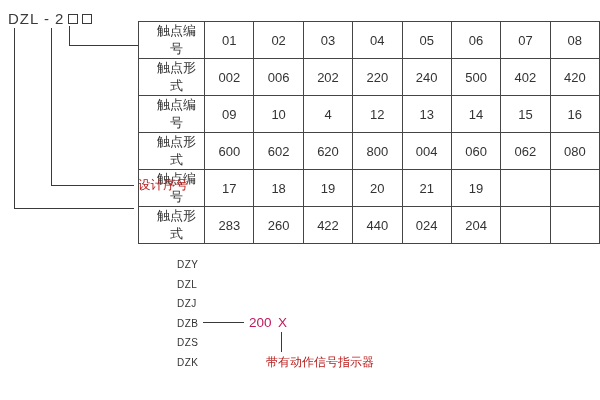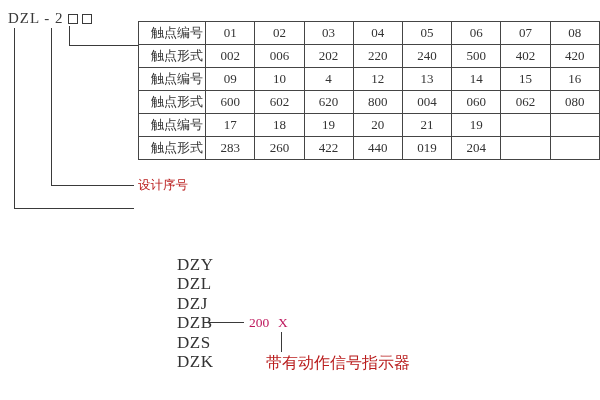--- a/index.html
+++ b/index.html
@@ -1,19 +1,19 @@
 <!DOCTYPE html>
 <html><head>
 <meta charset="utf-8">
 <style>
   * { margin:0; padding:0; box-sizing:border-box; }
   html,body { background:#ffffff; }
   .canvas {
     position:relative; width:600px; height:400px; background:#ffffff;
-    font-family:Liberation Serif, serif;
+    font-family:Liberation Sans, sans-serif;
     color:#3a3a3a; overflow:hidden;
   }
   .model {
     position:absolute; left:8px; top:10px; font-size:15px;
     letter-spacing:1px; white-space:nowrap; display:flex; align-items:center;
   }
   .model .box {
     display:inline-block; width:10px; height:10px;
     border:1.4px solid #3a3a3a; margin-left:4px; background:#fff;
   }
@@ -24,21 +24,21 @@
     position:absolute; left:138px; top:21px;
     border-collapse:collapse; table-layout:fixed;
   }
   table.contacts td {
     border:1px solid #454545; height:23px; text-align:center;
     font-size:13px; color:#333; padding:0 2px; overflow:hidden;
   }
   table.contacts td.hdr { width:84px;padding-left:12px; }
   table.contacts td.val { width:60px; }
   .label { position:absolute; font-size:12.5px; line-height:15px; white-space:nowrap; color:#b91c1c; }
-  .series { position:absolute; left:177px; top:255px; font-size:17px; color:#333; }
+  .series { position:absolute; left:177px; top:255px; font-size:10px; color:#333; }
   .series-item { height:19.5px; display:flex; align-items:center; letter-spacing:0.5px; }
   .code200 { position:absolute; font-size:13.5px; color:#be185d; white-space:nowrap; }
 </style>
 </head>
 <body>
 
 <div class="canvas">
 
   <div class="model">
     <span>DZL - 2</span>
@@ -111,21 +111,21 @@
       <td class="val">19</td>
       <td class="val"></td>
       <td class="val"></td>
     </tr>
     <tr>
       <td class="hdr">触点形式</td>
       <td class="val">283</td>
       <td class="val">260</td>
       <td class="val">422</td>
       <td class="val">440</td>
-      <td class="val">019</td>
+      <td class="val">024</td>
       <td class="val">204</td>
       <td class="val"></td>
       <td class="val"></td>
     </tr>
   </tbody>
     </table>
 
   <div class="label" style="left:138px;top:178px">设计序号</div>
 
   <div class="series">
@@ -134,15 +134,15 @@
     <div class="series-item">DZJ</div>
     <div class="series-item">DZB</div>
     <div class="series-item">DZS</div>
     <div class="series-item">DZK</div>
   </div>
 
   <div class="hline" style="left:203px;top:322px;width:41px"></div>
   <span class="code200" style="position:absolute;left:249px;top:315px">200</span>
   <span class="code200" style="position:absolute;left:278px;top:315px">X</span>
   <div class="vline" style="left:281px;top:332px;height:20px"></div>
-  <div class="label" style="left:266px;top:355px;font-size:16px">带有动作信号指示器</div>
+  <div class="label" style="left:266px;top:355px;font-size:12px">带有动作信号指示器</div>
 
 </div>
 
 </body></html>

